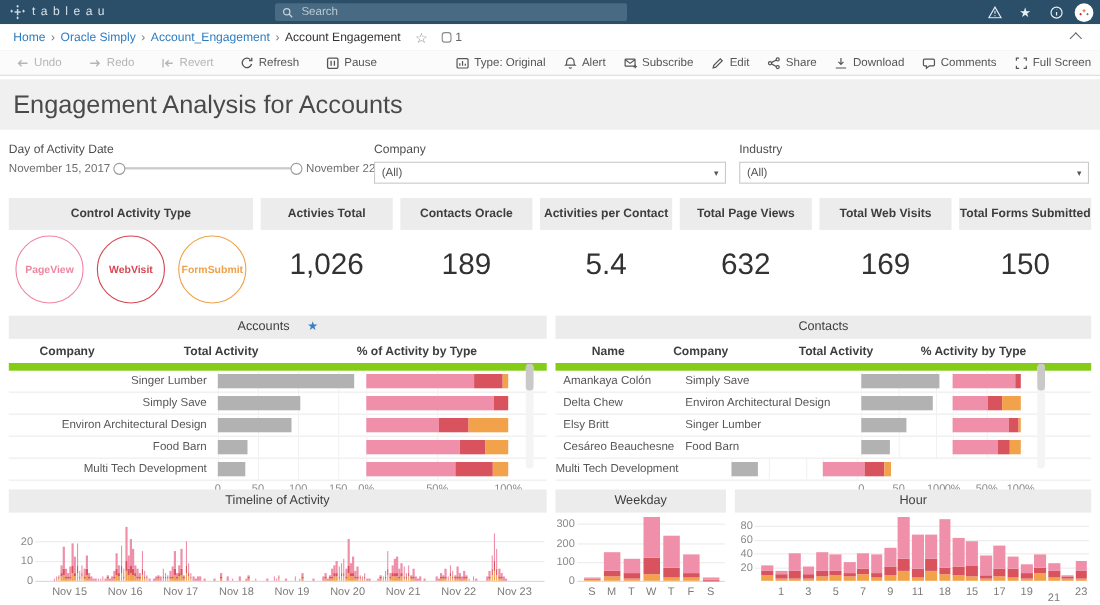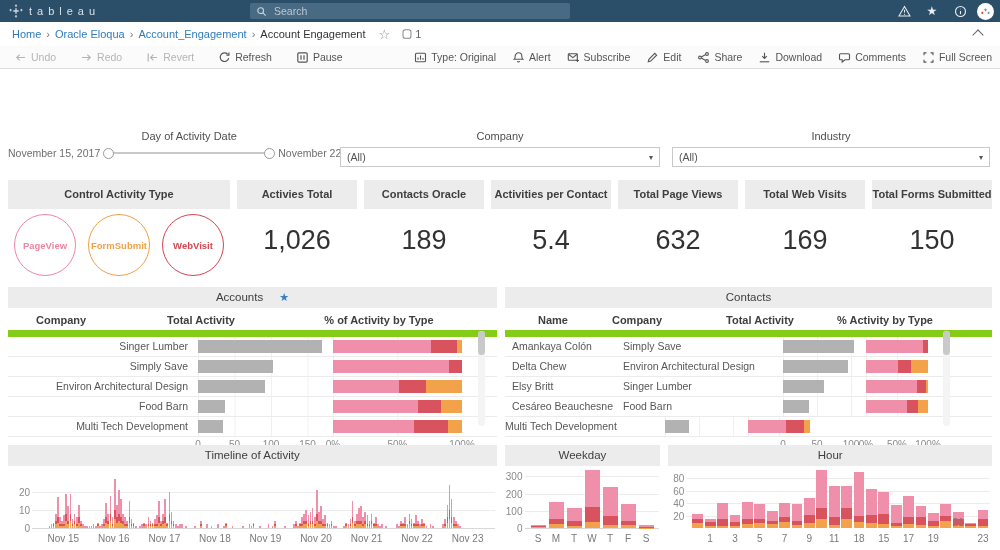--- a/index.html
+++ b/index.html
@@ -36,21 +36,21 @@
   .tb-left{display:flex;align-items:center;gap:24px;margin-left:14px;}
   .tb-right{position:absolute;right:8px;display:flex;align-items:center;gap:16px;}
   .tb-item{display:flex;align-items:center;gap:4px;cursor:pointer;white-space:nowrap;}
   .tb-item.disabled{color:#b5b5b5;}
   .tb-item svg{display:block;}
   
   .titleband{position:absolute;top:72px;left:0;width:1000px;height:46px;background:#f0f0f0;
              display:flex;align-items:center;}
   .titleband .t{font-size:23px;color:#4a4a4a;margin-left:12px;font-weight:400;}
   
-  .filters{position:absolute;top:126px;left:0;width:1000px;height:46px;text-align:center;}
+  .filters{position:absolute;top:126px;left:0;width:1000px;height:46px;}
   .flabel{font-size:11px;color:#4f4f4f;margin-bottom:5px;}
   .fdate{position:absolute;left:8px;top:4px;}
   .slider-row{display:flex;align-items:center;font-size:10.5px;color:#6e6e6e;}
   .track{position:relative;width:162px;height:2px;background:#c9c9c9;margin:0 8px;}
   .handle{position:absolute;top:-4px;width:9px;height:9px;border-radius:50%;background:#fff;
           border:1px solid #9a9a9a;cursor:pointer;}
   .handle.l{left:-5px;} .handle.r{right:-5px;}
   .fsel{position:absolute;top:4px;}
   .fsel.company{left:340px;width:320px;} .fsel.industry{left:672px;width:318px;}
   .select{height:18px;border:1px solid #c9c9c9;background:#fff;display:flex;align-items:center;
@@ -168,21 +168,21 @@
             </g>
         </svg>
       </div>
     </div>
   </div>
 
   <div class="bcbar">
     <div class="wrap">
       <span class="bc-link">Home</span>
       <span class="bc-sep">›</span>
-      <span class="bc-link">Oracle Eloqua</span>
+      <span class="bc-link">Oracle Simply</span>
       <span class="bc-sep">›</span>
       <span class="bc-link">Account_Engagement</span>
       <span class="bc-sep">›</span>
       <span class="bc-cur">Account Engagement</span>
       <span class="bc-star">☆</span>
       <span class="bc-views">
         <svg width="12" height="12" viewBox="0 0 13 13">
           <rect x="2.2" y="1.8" width="8.6" height="9.4" rx="2.6" fill="none" stroke="#8a8a8a" stroke-width="1.1"></rect>
         </svg>
         <span>1</span>
@@ -305,20 +305,23 @@
         <svg width="13" height="13" viewBox="0 0 13 13">
             <g stroke="currentColor" stroke-width="1.1" fill="none">
               <path d="M2 4.3V1.9h2.4M11 4.3V1.9H8.6M2 8.7v2.4h2.4M11 8.7v2.4H8.6"></path>
             </g>
           </svg>
         <span>Full Screen</span>
       </div>
     </div>
   </div>
 
+  <div class="titleband">
+    <div class="t">Engagement Analysis for Accounts</div>
+  </div>
 
   <div class="filters">
     <div class="fdate">
       <div class="flabel">Day of Activity Date</div>
       <div class="slider-row">
         <span>November 15, 2017</span>
         <div class="track">
           <div class="handle l"></div>
           <div class="handle r"></div>
         </div>
@@ -339,22 +342,22 @@
         <span class="caret">▾</span>
       </div>
     </div>
   </div>
 
   <div class="kpirow">
     <div class="card first">
       <div class="band">Control Activity Type</div>
       <div class="circles" id="legend-circles">
           <div class="act-circle" style="border-color: rgb(238, 133, 161); color: rgb(238, 133, 161);">PageView</div>
+          <div class="act-circle" style="border-color: rgb(214, 69, 80); color: rgb(214, 69, 80);">WebVisit</div>
           <div class="act-circle" style="border-color: rgb(239, 161, 72); color: rgb(239, 161, 72);">FormSubmit</div>
-          <div class="act-circle" style="border-color: rgb(214, 69, 80); color: rgb(214, 69, 80);">WebVisit</div>
         </div>
     </div>
     <div class="card">
       <div class="band">Activies Total</div>
       <div class="kpival">1,026</div>
     </div>
     <div class="card">
       <div class="band">Contacts Oracle</div>
       <div class="kpival">189</div>
     </div>
@@ -1040,21 +1043,21 @@
           <div class="col" style="left: 259.6px; top: 59.52px; width: 10.8px; height: 2.48px; background: rgb(242, 162, 75);"></div>
           <div class="col" style="left: 259.6px; top: 54.56px; width: 10.8px; height: 4.96px; background: rgb(217, 83, 94);"></div>
           <div class="col" style="left: 259.6px; top: 46.5px; width: 10.8px; height: 8.06px; background: rgb(239, 143, 169);"></div>
           <div class="xlab" style="left: 265px; top: 67px;">19</div>
           <div class="col" style="left: 272px; top: 54.56px; width: 10.8px; height: 7.44px; background: rgb(242, 162, 75);"></div>
           <div class="col" style="left: 272px; top: 49.6px; width: 10.8px; height: 4.96px; background: rgb(217, 83, 94);"></div>
           <div class="col" style="left: 272px; top: 38.44px; width: 10.8px; height: 11.16px; background: rgb(239, 143, 169);"></div>
           <div class="col" style="left: 284.4px; top: 58.9px; width: 10.8px; height: 3.1px; background: rgb(242, 162, 75);"></div>
           <div class="col" style="left: 284.4px; top: 52.7px; width: 10.8px; height: 6.2px; background: rgb(217, 83, 94);"></div>
           <div class="col" style="left: 284.4px; top: 45.88px; width: 10.8px; height: 6.82px; background: rgb(239, 143, 169);"></div>
-          <div class="xlab" style="left: 289.8px; top: 51px;">21</div>
+          <div class="xlab" style="left: 289.8px; top: 72px;">21</div>
           <div class="col" style="left: 296.8px; top: 60.14px; width: 10.8px; height: 1.86px; background: rgb(242, 162, 75);"></div>
           <div class="col" style="left: 296.8px; top: 58.28px; width: 10.8px; height: 1.86px; background: rgb(217, 83, 94);"></div>
           <div class="col" style="left: 296.8px; top: 57.04px; width: 10.8px; height: 1.24px; background: rgb(239, 143, 169);"></div>
           <div class="col" style="left: 309.2px; top: 59.52px; width: 10.8px; height: 2.48px; background: rgb(242, 162, 75);"></div>
           <div class="col" style="left: 309.2px; top: 53.32px; width: 10.8px; height: 6.2px; background: rgb(217, 83, 94);"></div>
           <div class="col" style="left: 309.2px; top: 44.02px; width: 10.8px; height: 9.3px; background: rgb(239, 143, 169);"></div>
           <div class="xlab" style="left: 314.6px; top: 67px;">23</div>
         </div>
     </div>
   </div>

